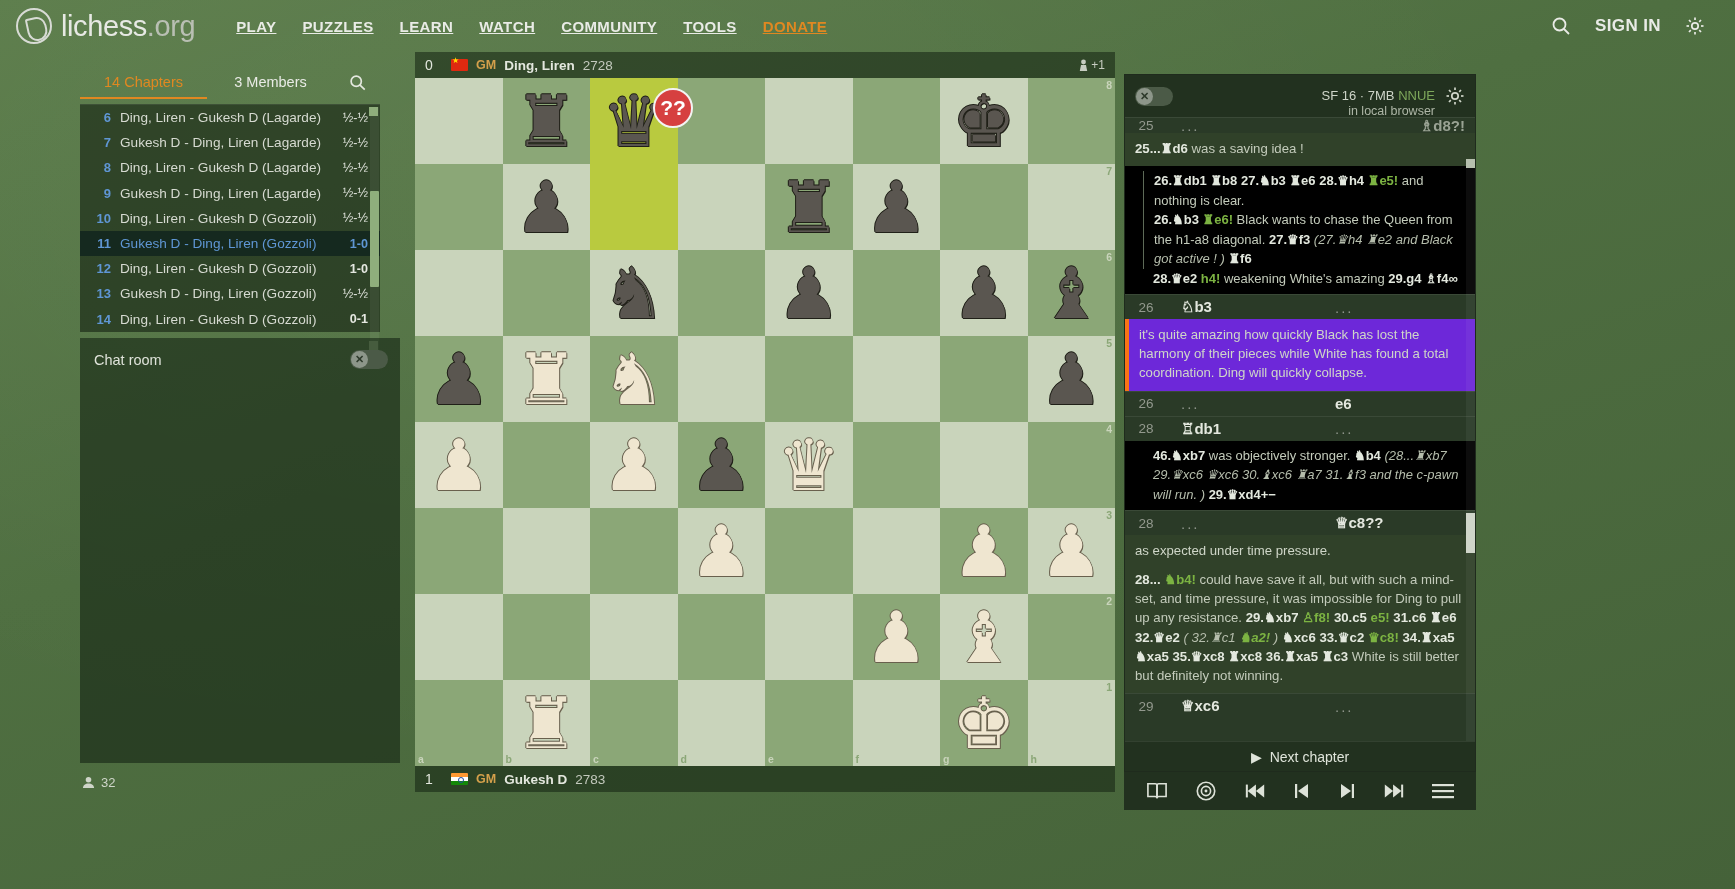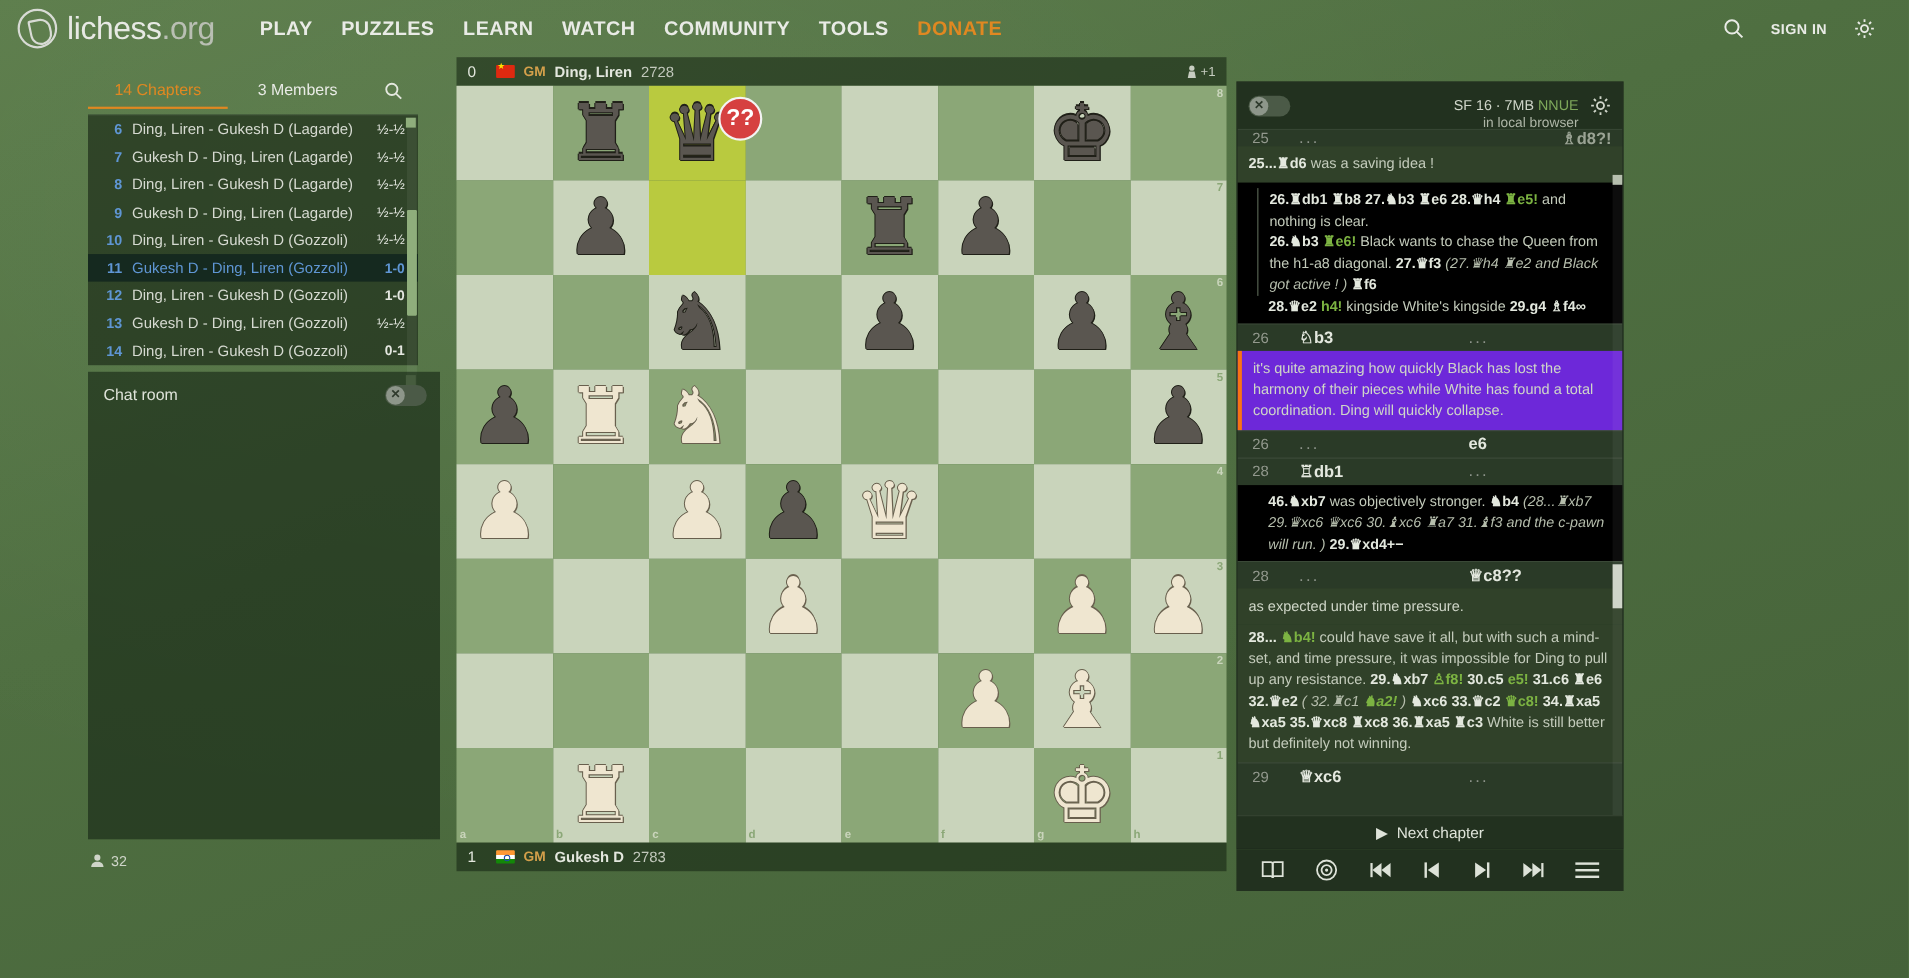--- a/index.html
+++ b/index.html
@@ -27,28 +27,28 @@
     position: relative;
   }
   .logo-mark::after {
     content: ""; position: absolute; left: 9px; top: 7px;
     width: 16px; height: 20px; border: 2px solid #d8dbd5;
     border-radius: 2px 11px 11px 11px; transform: rotate(-12deg);
   }
   .logo-text { font-size: 29px; color: #e7e9e4; letter-spacing: -0.4px; }
   .logo-text .dim { color: #b9bfb3; }
   .navlink {
-    font-size: 18px; font-weight: bold; letter-spacing: 0.4px;
-    color: #e9ebe6; padding: 8px 13px; cursor: pointer; white-space: nowrap;
+    font-size: 15px; font-weight: bold; letter-spacing: 0.4px;
+    color: #e9ebe6; padding: 8px 13px; cursor: pointer; white-space: nowrap; text-decoration: underline;
   }
   .navlink.donate { color: #e08821; }
   #navspacer { flex: 1; }
   .nav-icon { padding: 6px 14px; cursor: pointer; display:flex; align-items:center;}
   .signin {
-    font-size: 13px; font-weight: bold; letter-spacing: .4px;
+    font-size: 17px; font-weight: bold; letter-spacing: .4px;
     color: #e9ebe6; padding: 8px 10px; cursor: pointer;
   }
 
   
   #leftcol { position: absolute; left: 80px; top: 74px; width: 300px; }
   #chaptabs { display: flex; height: 30px; align-items: flex-start; }
   .chaptab {
     flex: 1; text-align: center; font-size: 14.5px; color: #e9ebe6;
     padding-bottom: 7px; cursor: pointer;
   }
@@ -561,21 +561,21 @@
 
     <div class="moverow" style="height:16px;overflow:hidden;">
       <span class="n">25</span>
       <span class="m dots">...</span>
       <span class="m2" style="color:#9aa394;text-align:right;padding-right:10px;">♗d8?!</span>
     </div>
     <div class="comment plain" id="c1"><b class="mv">25...♜d6</b> <span class="txt">was a saving idea !</span></div>
     <div class="varis">
       <span class="ln" id="v1"><b class="mv">26.♜db1</b> <b class="mv">♜b8</b> <b class="mv">27.♞b3</b> <b class="mv">♜e6</b> <b class="mv">28.♛h4</b> <b class="mvg">♜e5!</b> <span class="txt">and nothing is clear.</span></span>
       <span class="ln" id="v2"><b class="mv">26.♞b3</b> <b class="mvg">♜e6!</b> <span class="txt">Black wants to chase the Queen from the h1-a8 diagonal.</span> <b class="mv">27.♛f3</b> <span class="ital">(27.♛h4 ♜e2 and Black got active ! )</span> <b class="mv">♜f6</b></span>
-      <span class="ln" id="v3" style="border-left:none;"><b class="mv">28.♛e2</b> <b class="mvg">h4!</b> <span class="txt">kingside White's kingside</span> <b class="mv">29.g4</b> <b class="mv">♗f4∞</b></span>
+      <span class="ln" id="v3" style="border-left:none;"><b class="mv">28.♛e2</b> <b class="mvg">h4!</b> <span class="txt">weakening White's amazing</span> <b class="mv">29.g4</b> <b class="mv">♗f4∞</b></span>
     </div>
 
     <div class="moverow">
       <span class="n">26</span>
       <span class="m">♘b3</span>
       <span class="m2 dots">...</span>
     </div>
     <div class="comment">it's quite amazing how quickly Black has lost the harmony of their pieces while White has found a total coordination. Ding will quickly collapse.</div>
 
     <div class="moverow">

